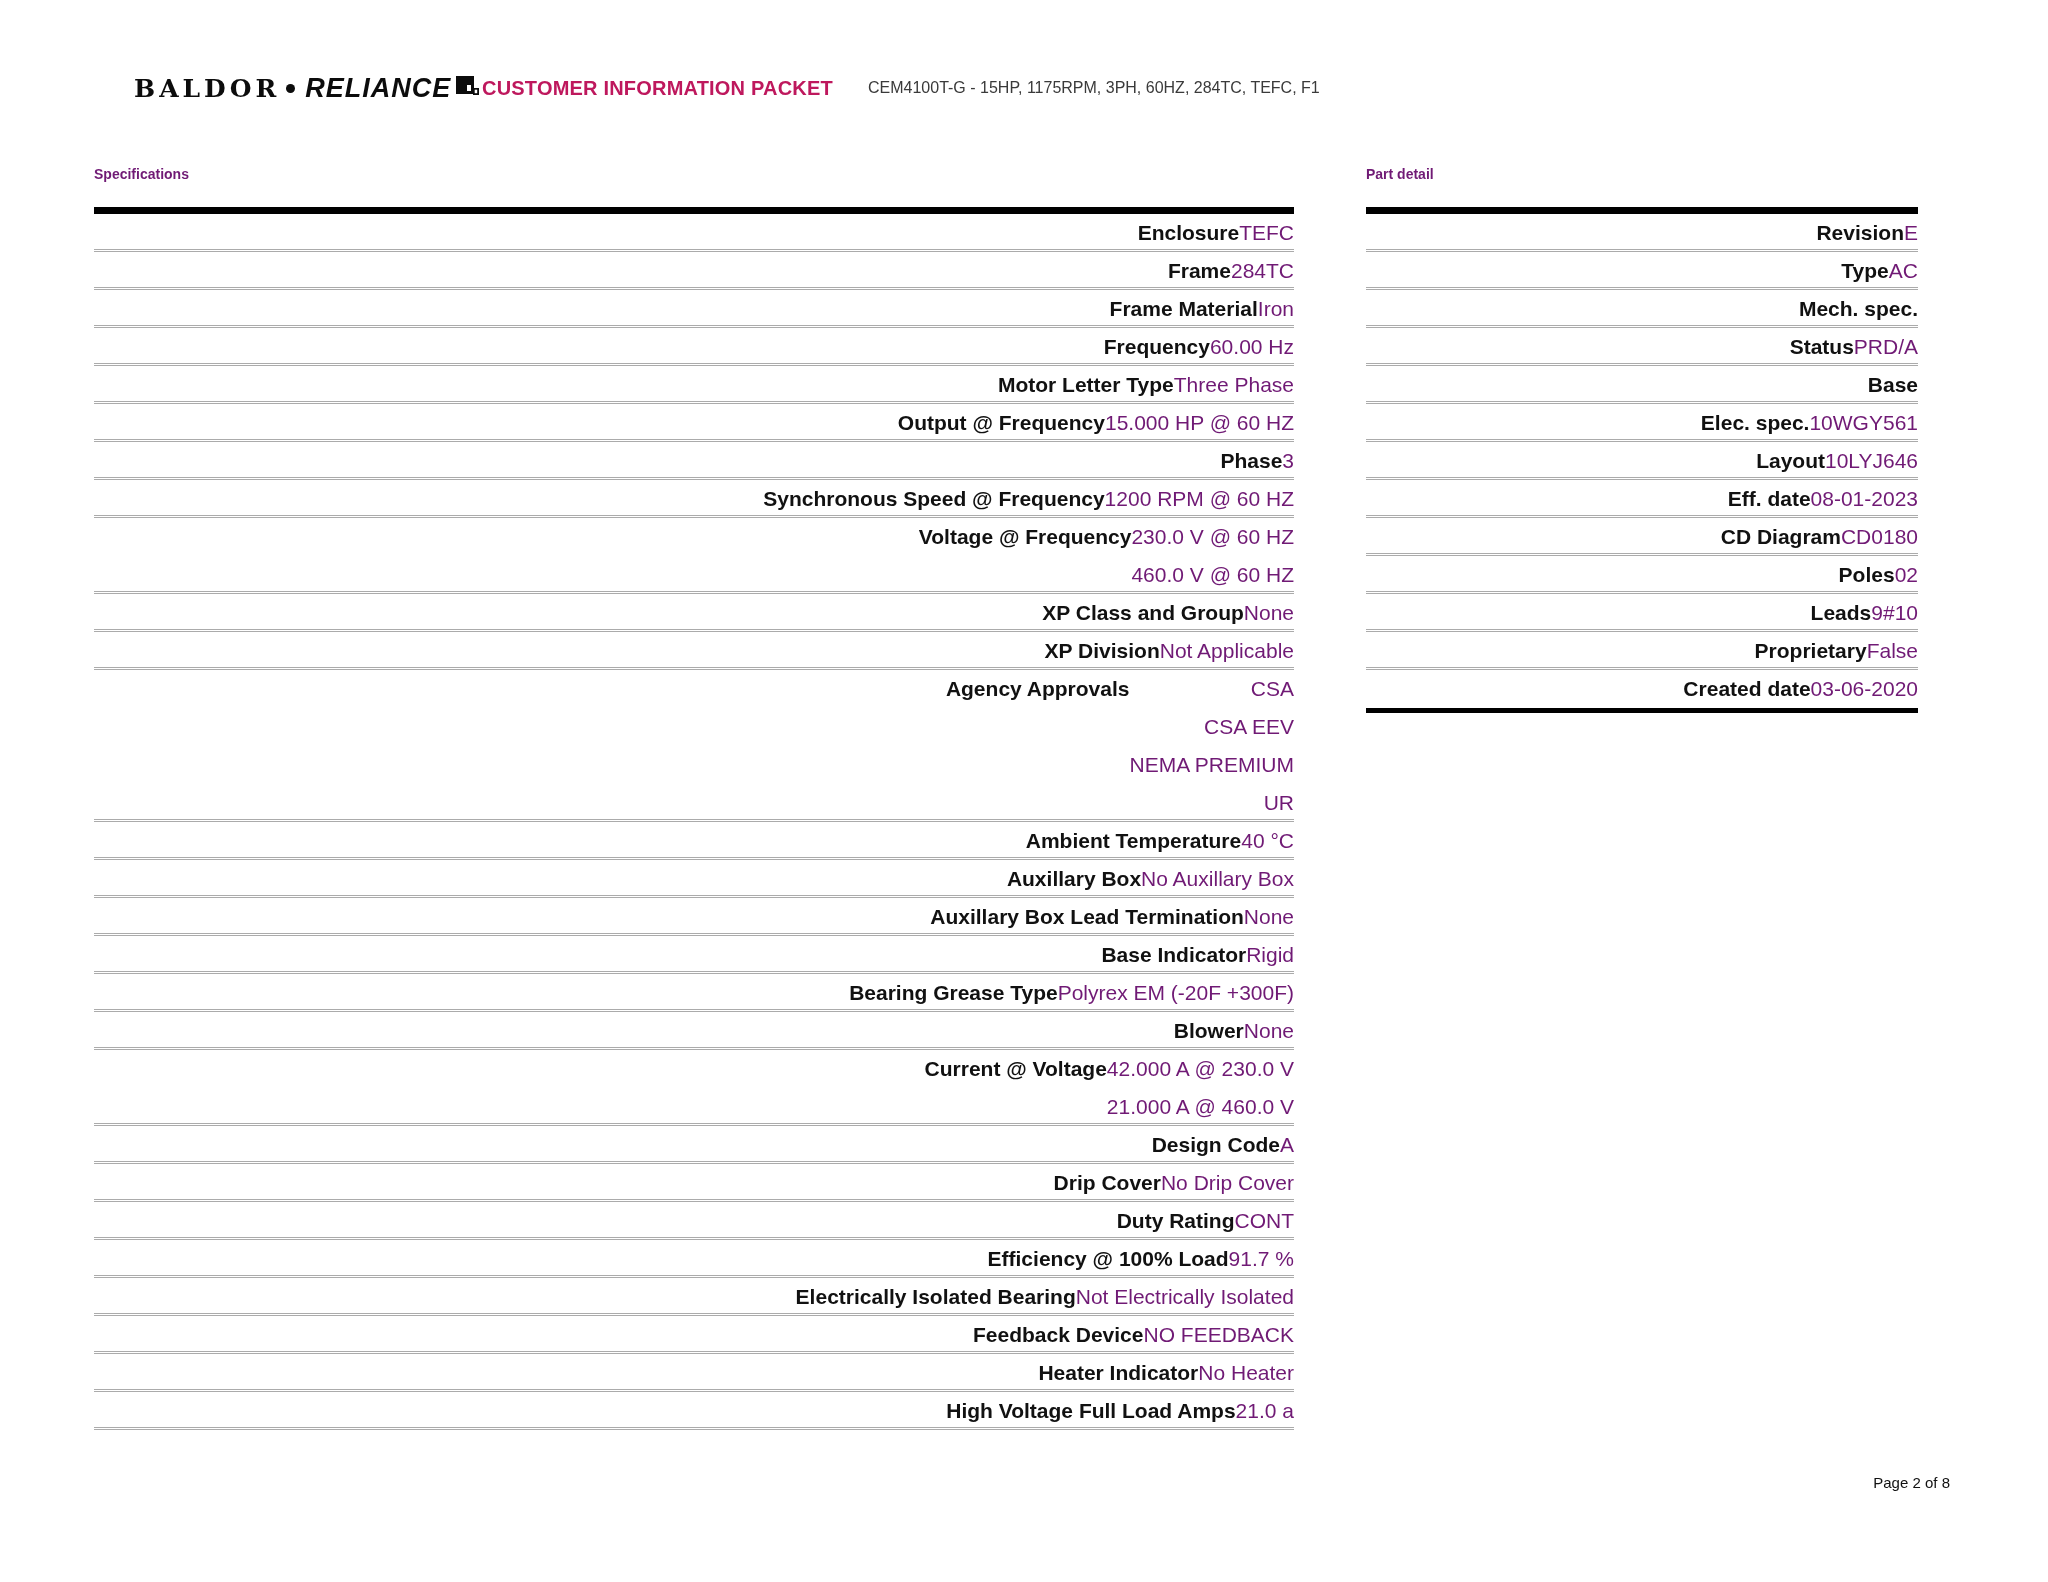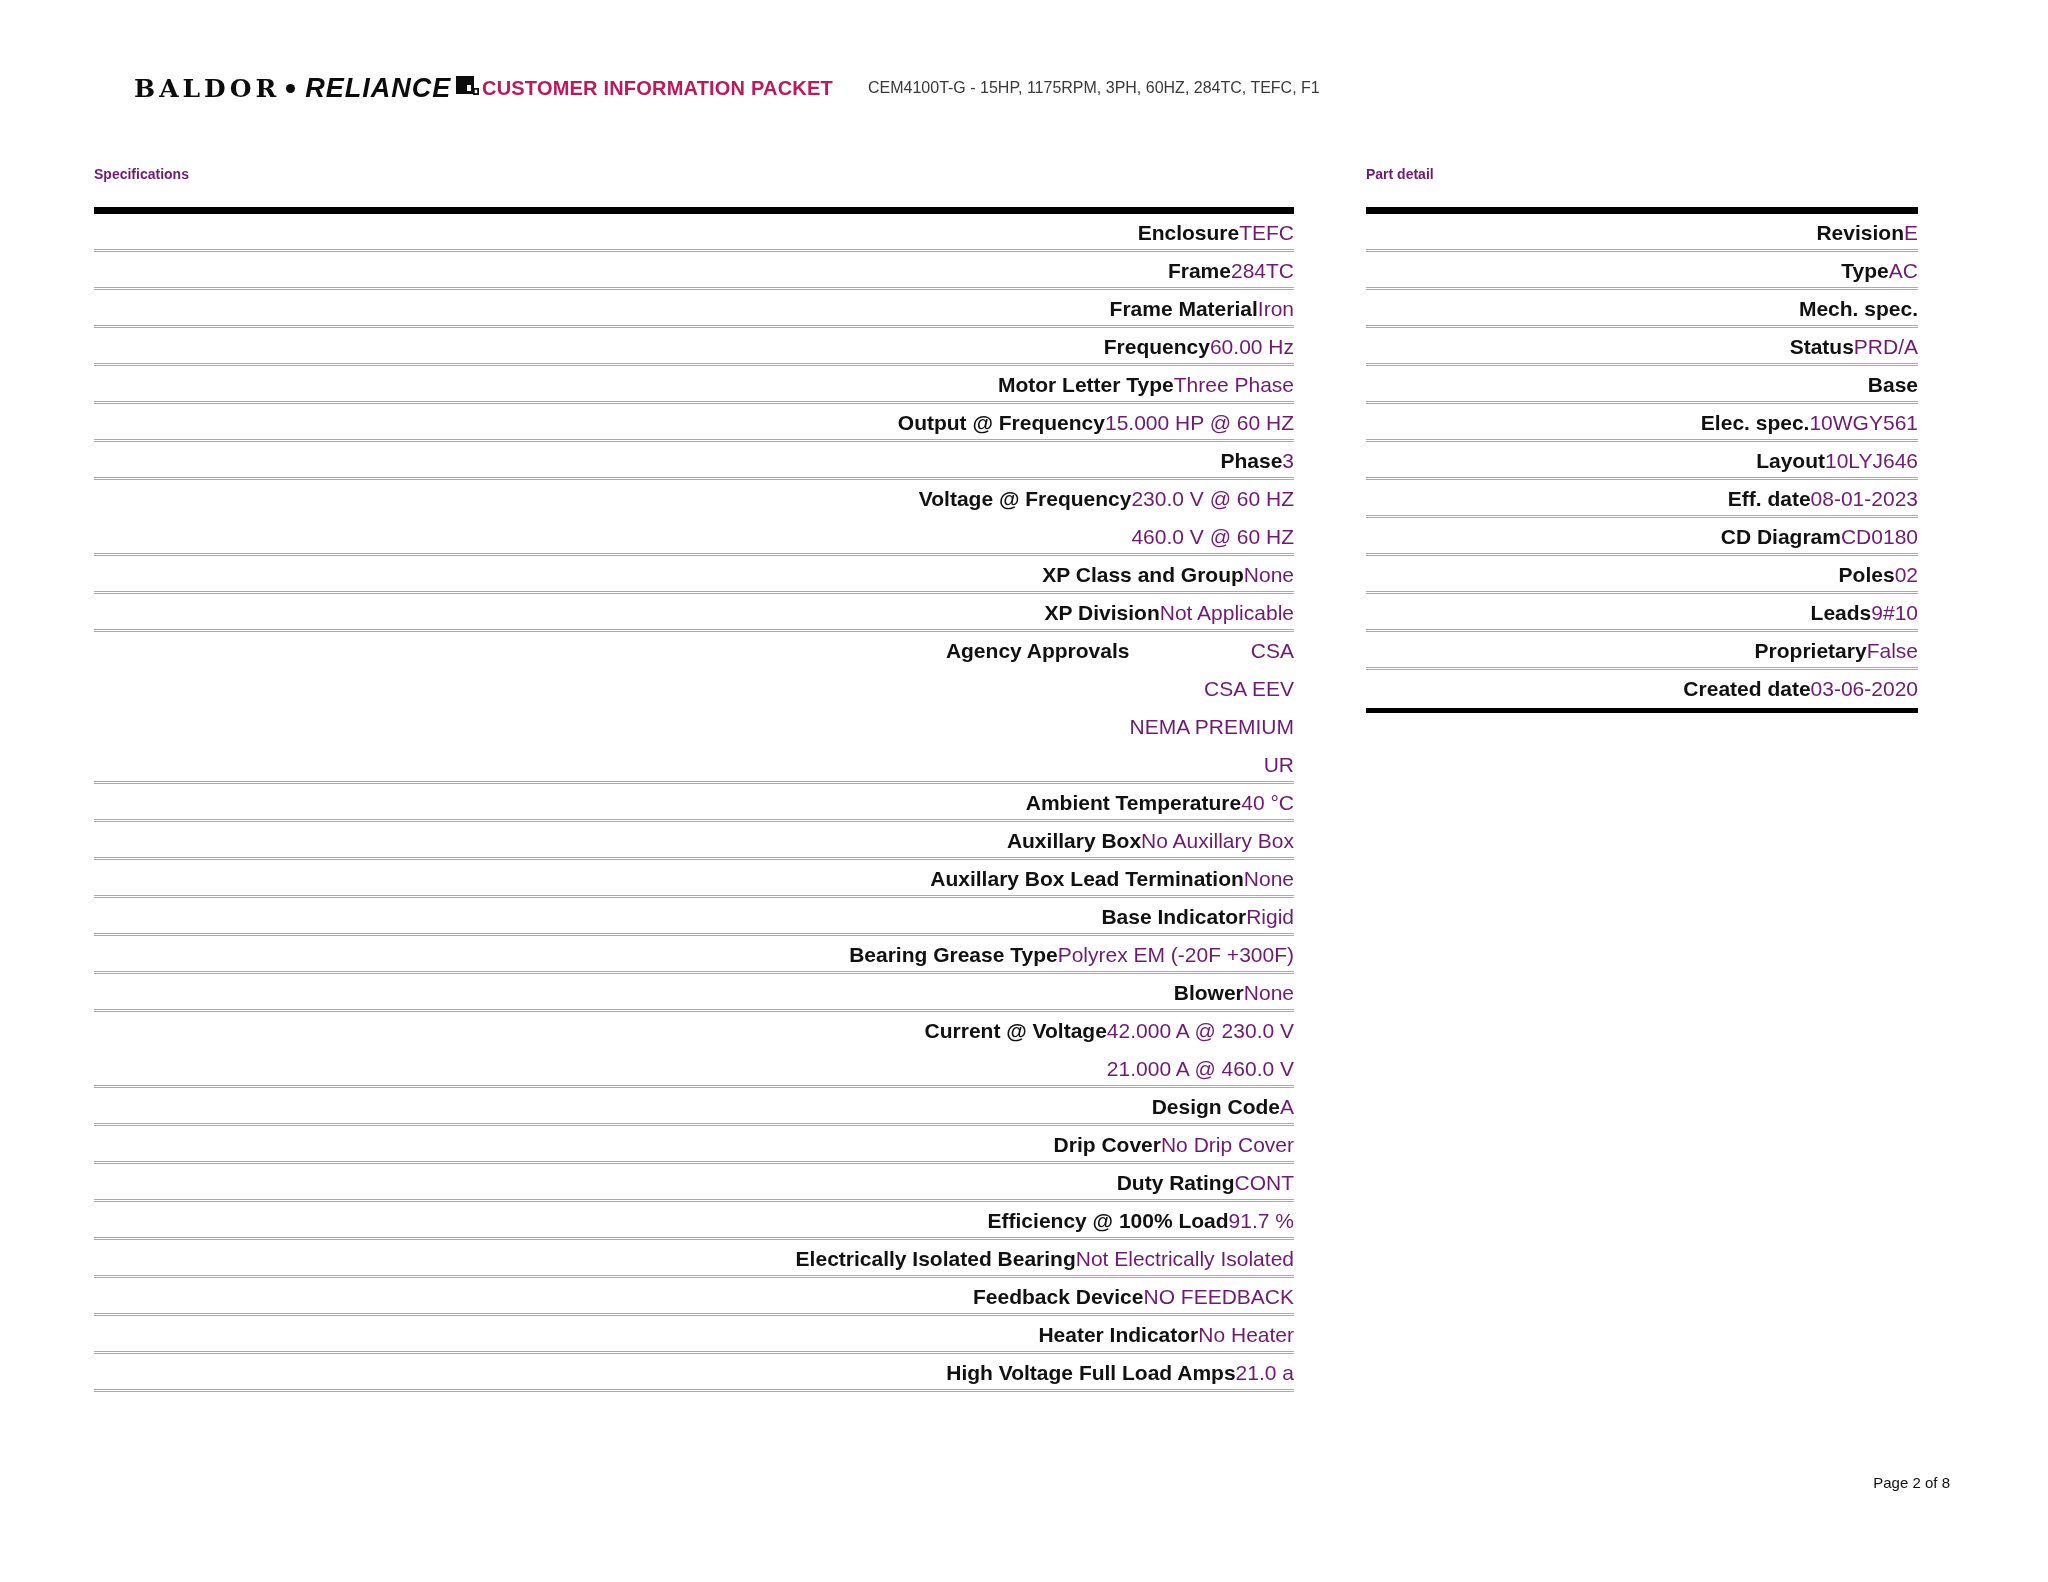--- a/index.html
+++ b/index.html
@@ -187,20 +187,26 @@
           <div class="vline">15.000 HP @ 60 HZ</div>
         </div>
       </div>
       <div class="row">
         <div class="label">Phase</div>
         <div class="values">
           <div class="vline">3</div>
         </div>
       </div>
       <div class="row">
+        <div class="label">Synchronous Speed @ Frequency</div>
+        <div class="values">
+          <div class="vline">1200 RPM @ 60 HZ</div>
+        </div>
+      </div>
+      <div class="row">
         <div class="label">Voltage @ Frequency</div>
         <div class="values">
           <div class="vline">230.0 V @ 60 HZ</div>
           <div class="vline">460.0 V @ 60 HZ</div>
         </div>
       </div>
       <div class="row">
         <div class="label">XP Class and Group</div>
         <div class="values">
           <div class="vline">None</div>

